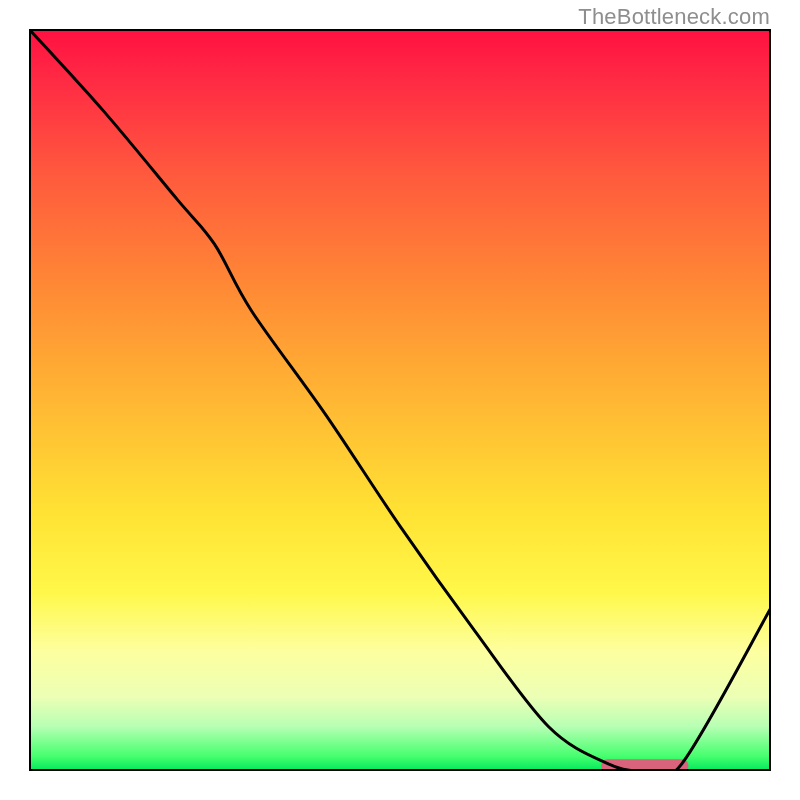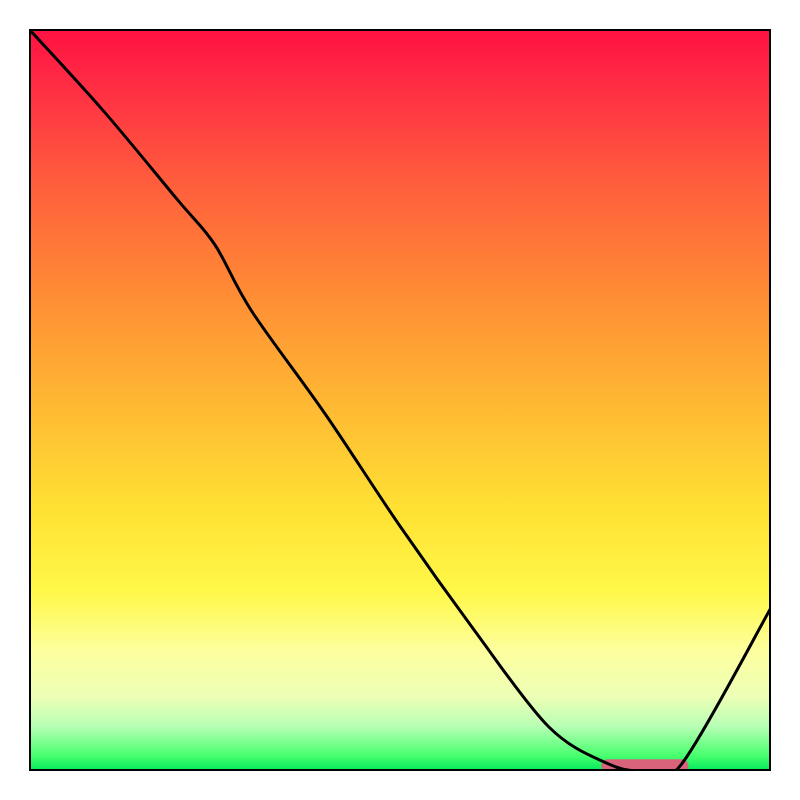--- a/index.html
+++ b/index.html
@@ -65,20 +65,21 @@
     font-weight: 500;
     letter-spacing: 0.2px;
     user-select: none;
   }
 </style>
 </head>
 <body>
 
 <div class="container">
 
+  <div class="watermark">TheBottleneck.com</div>
 
   <div class="plot-area">
     <div class="gradient-bg"></div>
 
     <svg class="curve" viewBox="0 0 742 742" preserveAspectRatio="none">
       <g>
         <line id="marker-line" stroke-linecap="round" x1="578.76" x2="652.96" y1="736.806" y2="736.806" stroke="#d9637a" stroke-width="13"></line>
       </g>
       <g>
         <path id="curve-path" fill="none" stroke="#000000" stroke-width="3" stroke-linejoin="round" stroke-linecap="round" d="M 0 0 C 12.366666666666667 13.603333333333333, 49.46666666666667 53.17666666666668, 74.2 81.62 C 98.93333333333334 110.06333333333333, 129.85 148.39999999999995, 148.4 170.65999999999997 C 166.95000000000002 192.92, 173.13333333333333 196.63000000000005, 185.5 215.18000000000006 C 197.86666666666667 233.73000000000008, 204.04999999999998 253.51666666666665, 222.6 281.96 C 241.15 310.4033333333333, 272.06666666666666 349.9766666666667, 296.8 385.84000000000003 C 321.53333333333336 421.7033333333334, 346.26666666666665 461.27666666666664, 371 497.14 C 395.73333333333335 533.0033333333333, 420.46666666666664 567.63, 445.2 601.02 C 469.93333333333334 634.41, 497.14 675.22, 519.4 697.48 C 541.66 719.74, 562.6833333333333 727.1600000000001, 578.76 734.58 C 594.8366666666667 742, 603.4933333333333 742, 615.86 742 C 628.2266666666667 742, 631.9366666666667 761.7866666666667, 652.96 734.58 C 673.9833333333333 707.3733333333333, 727.16 604.73, 742 578.76"></path>

